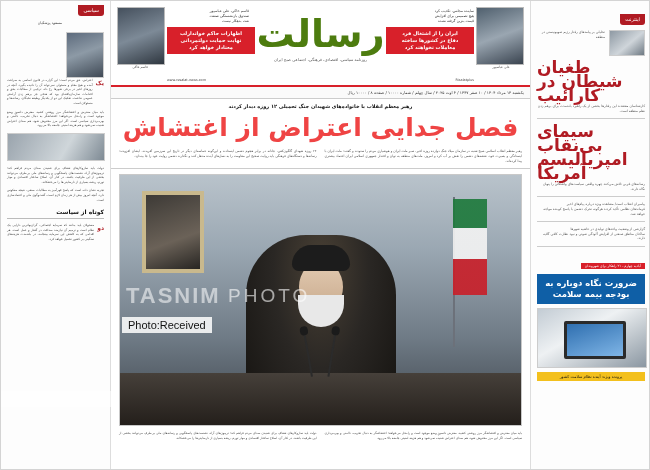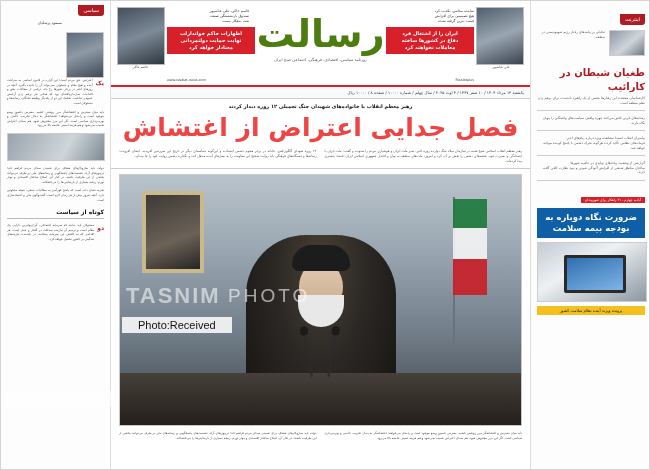--- a/index.html
+++ b/index.html
@@ -204,21 +204,21 @@
   }
   .wm-photo{
     position:absolute;left:108px;top:110px;
     font-size:19px;color:rgba(255,255,255,.6);letter-spacing:3px;
     font-family:"Liberation Sans", sans-serif;
     text-align:right;
   }
   .wm-received{
     position:absolute;left:2px;top:142px;
     background:rgba(255,255,255,.85);color:#111;
-    font-size:11px;padding:2px 16px;
+    font-size:11px;padding:2px 6px;
     font-family:"Liberation Sans", sans-serif;
   }
   .center-bottom{
     display:flex;direction:rtl;gap:8px;padding:5px 8px;
   }
 
   
   .rightcol{
     position:absolute;left:530px;top:0;width:120px;height:470px;
     background:#fdfdfd;box-sizing:border-box;padding:5px 6px;
@@ -229,22 +229,22 @@
   }
   .r-mini{
     display:flex;direction:rtl;gap:4px;margin-top:5px;align-items:flex-start;
   }
   .r-mini-photo{
     width:34px;height:24px;flex:0 0 auto;
     background:linear-gradient(140deg,#8e99a3,#cfd5da 55%,#6f7a84);
     border:1px solid #ccc;
   }
   .r-head{
-    direction:rtl;text-align:right;color:#b01b23;
-    font-size:10px;font-weight:bold;line-height:14px;margin:10px 0 2px;
+    direction:rtl;text-align:left;color:#b01b23;
+    font-size:17px;font-weight:bold;line-height:14px;margin:4px 0 2px;
   }
   .r-sub{
     direction:rtl;text-align:right;font-size:3.4px;color:#555;line-height:4.6px;
   }
   .r-divider{height:1px;background:#ccc;margin:5px 0;}
   .r-photo-big{
     width:108px;height:58px;margin-top:4px;
     background:linear-gradient(150deg,#c3ccd4,#eef1f3 40%,#8b97a2);
     border:1px solid #ccc;position:relative;overflow:hidden;
   }
@@ -375,20 +375,21 @@
 
     <div class="r-mini">
       <div class="r-mini-photo"></div>
       <div class="r-sub">تحلیلی بر پیامدهای رفتار رژیم صهیونیستی در منطقه</div>
     </div>
 
     <div class="r-head">طغیان شیطان در کارائیب</div>
     <div class="r-sub">کارشناسان معتقدند این رفتارها بخشی از یک راهبرد بلندمدت برای برهم زدن نظم منطقه است.</div>
     <div class="r-divider"></div>
 
+    <div class="r-head">سیمای بی‌نقاب امپریالیسم آمریکا</div>
     <div class="r-sub">رسانه‌های غربی تلاش می‌کنند چهره واقعی سیاست‌های واشنگتن را پنهان نگاه دارند.</div>
     <div class="r-divider"></div>
 
     <div class="r-sub">پیامبران انقلاب است/ مشاهده ویژه درباره پیام‌های اخیر</div>
     <div class="r-sub">فرماندهان نظامی تأکید کردند هرگونه تحرک دشمن با پاسخ کوبنده مواجه خواهد شد.</div>
     <div class="r-divider"></div>
 
     <div class="r-sub">گزارشی از وضعیت واحدهای تولیدی در حاشیه شهرها</div>
     <div class="r-sub">ساکنان مناطق صنعتی از افزایش آلودگی صوتی و نبود نظارت کافی گلایه دارند.</div>
     <div class="r-divider"></div>

